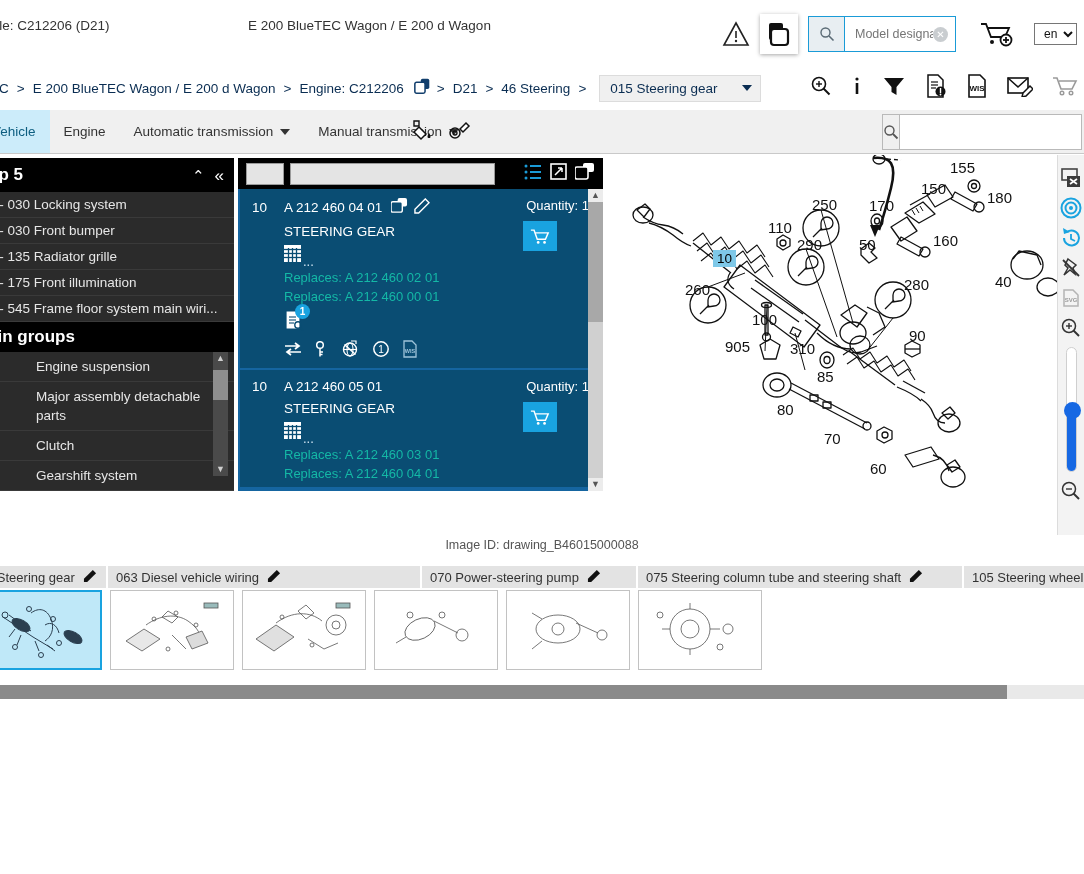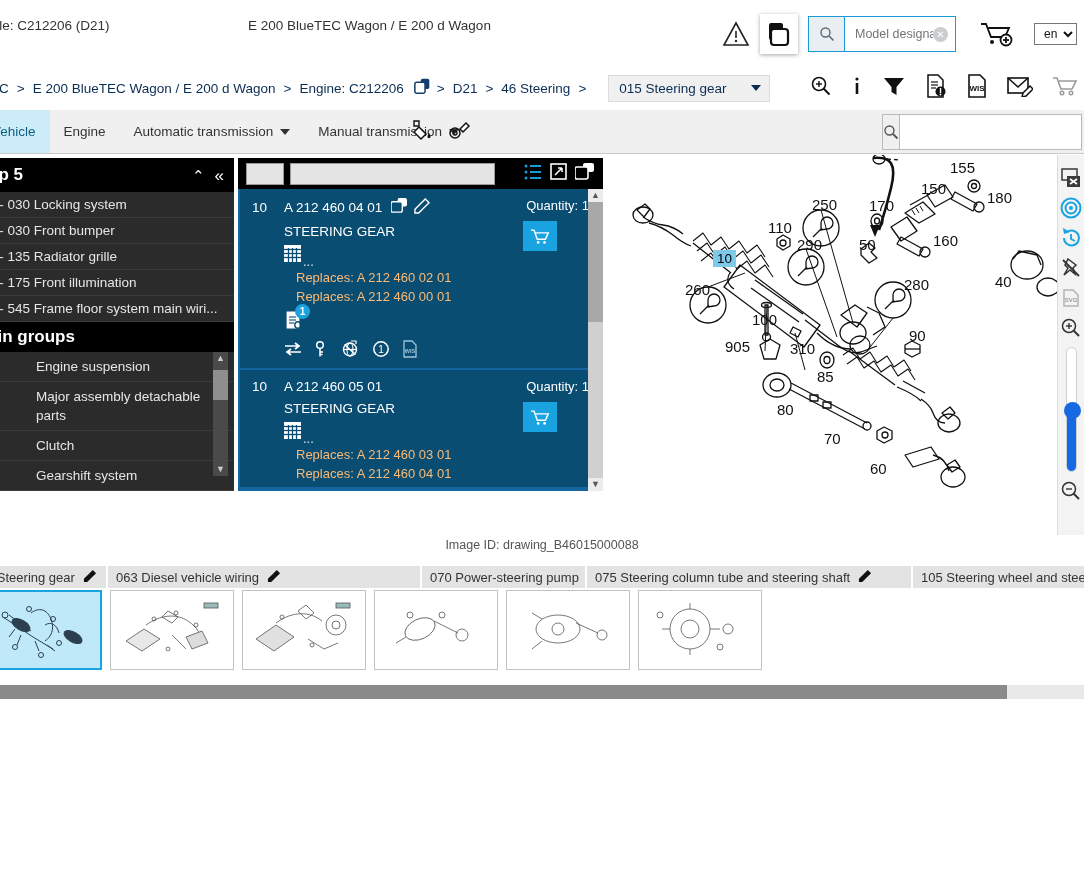--- a/index.html
+++ b/index.html
@@ -72,21 +72,21 @@
   }
   .crumbs {
     position:absolute; left:-16px; top:0; height:40px;
     display:flex; align-items:center; font-size:13.5px; color:#0a2d52;
     white-space:nowrap;
   }
   .crumbs .c { margin:0 6px; }
   .crumbs .sep { color:#0a2d52; margin:0 2px; }
   .crumb-drop {
     background:#f0f0f0; border:1px solid #dcdcdc; padding:5px 8px 5px 10px;
-    display:flex; align-items:center; gap:24px; margin-left:20px;
+    display:flex; align-items:center; gap:24px; margin-left:11px;
   }
   .crumb-drop .caret {
     width:0;height:0;border-left:5px solid transparent;
     border-right:5px solid transparent;border-top:6px solid #0a2d52;
   }
   .crumb-tools {
     position:absolute; right:6px; top:0; height:40px;
     display:flex; align-items:center; gap:19px;
   }
 
@@ -188,21 +188,21 @@
   .pi-pn { font-weight:normal; }
   .pi-icons { display:flex; gap:6px; margin-left:9px; align-items:center;}
   .pi-qty { position:absolute; right:12px; top:9px; font-size:13px; }
   .pi-cartbtn {
     position:absolute; right:44px; top:32px; width:34px; height:30px;
     background:#19a3e0; display:flex; align-items:center; justify-content:center;
   }
   .pi-name { font-size:13.5px; margin:7px 0 0 32px; }
   .pi-grid { margin:6px 0 4px 32px; display:flex; align-items:flex-end; gap:2px;}
   .pi-dots { color:#cfe4f2; font-size:13px; line-height:9px;}
-  .pi-repl { font-size:13px; color:#fdba74; margin-left:44px; margin-top:4px;}
+  .pi-repl { font-size:13px; color:#14b8a6; margin-left:32px; margin-top:4px;}
   .pi-doc { margin-left:32px; margin-top:5px; position:relative; width:28px; height:24px;}
   .pi-badge {
     position:absolute; left:11px; top:-5px; width:15px; height:15px;
     border-radius:50%; background:#19a3e0; color:#fff; font-size:10px;
     line-height:15px; text-align:center; font-weight:bold;
   }
   .pi-actions { margin-left:32px; margin-top:7px; display:flex; gap:12px; align-items:center;}
   .parts-scroll {
     position:absolute; right:0; top:31px; width:15px; height:302px; background:#d9d9d9;
   }
@@ -872,21 +872,21 @@
         <span><svg width="14" height="14" viewBox="0 0 15 15">
               <path d="M1 14 v-3.5 L10.5 1 l3.5 3.5 L4.5 14z" fill="#111"></path>
             </svg></span>
       </div>
       <div class="tlabel" style="width:314px;">
         <span>063 Diesel vehicle wiring</span>
         <span><svg width="14" height="14" viewBox="0 0 15 15">
               <path d="M1 14 v-3.5 L10.5 1 l3.5 3.5 L4.5 14z" fill="#111"></path>
             </svg></span>
       </div>
-      <div class="tlabel" style="width:165px;">
+      <div class="tlabel" style="width:216px;">
         <span>070 Power-steering pump</span>
         <span><svg width="14" height="14" viewBox="0 0 15 15">
               <path d="M1 14 v-3.5 L10.5 1 l3.5 3.5 L4.5 14z" fill="#111"></path>
             </svg></span>
       </div>
       <div class="tlabel" style="width:326px;">
         <span>075 Steering column tube and steering shaft</span>
         <span><svg width="14" height="14" viewBox="0 0 15 15">
               <path d="M1 14 v-3.5 L10.5 1 l3.5 3.5 L4.5 14z" fill="#111"></path>
             </svg></span>

